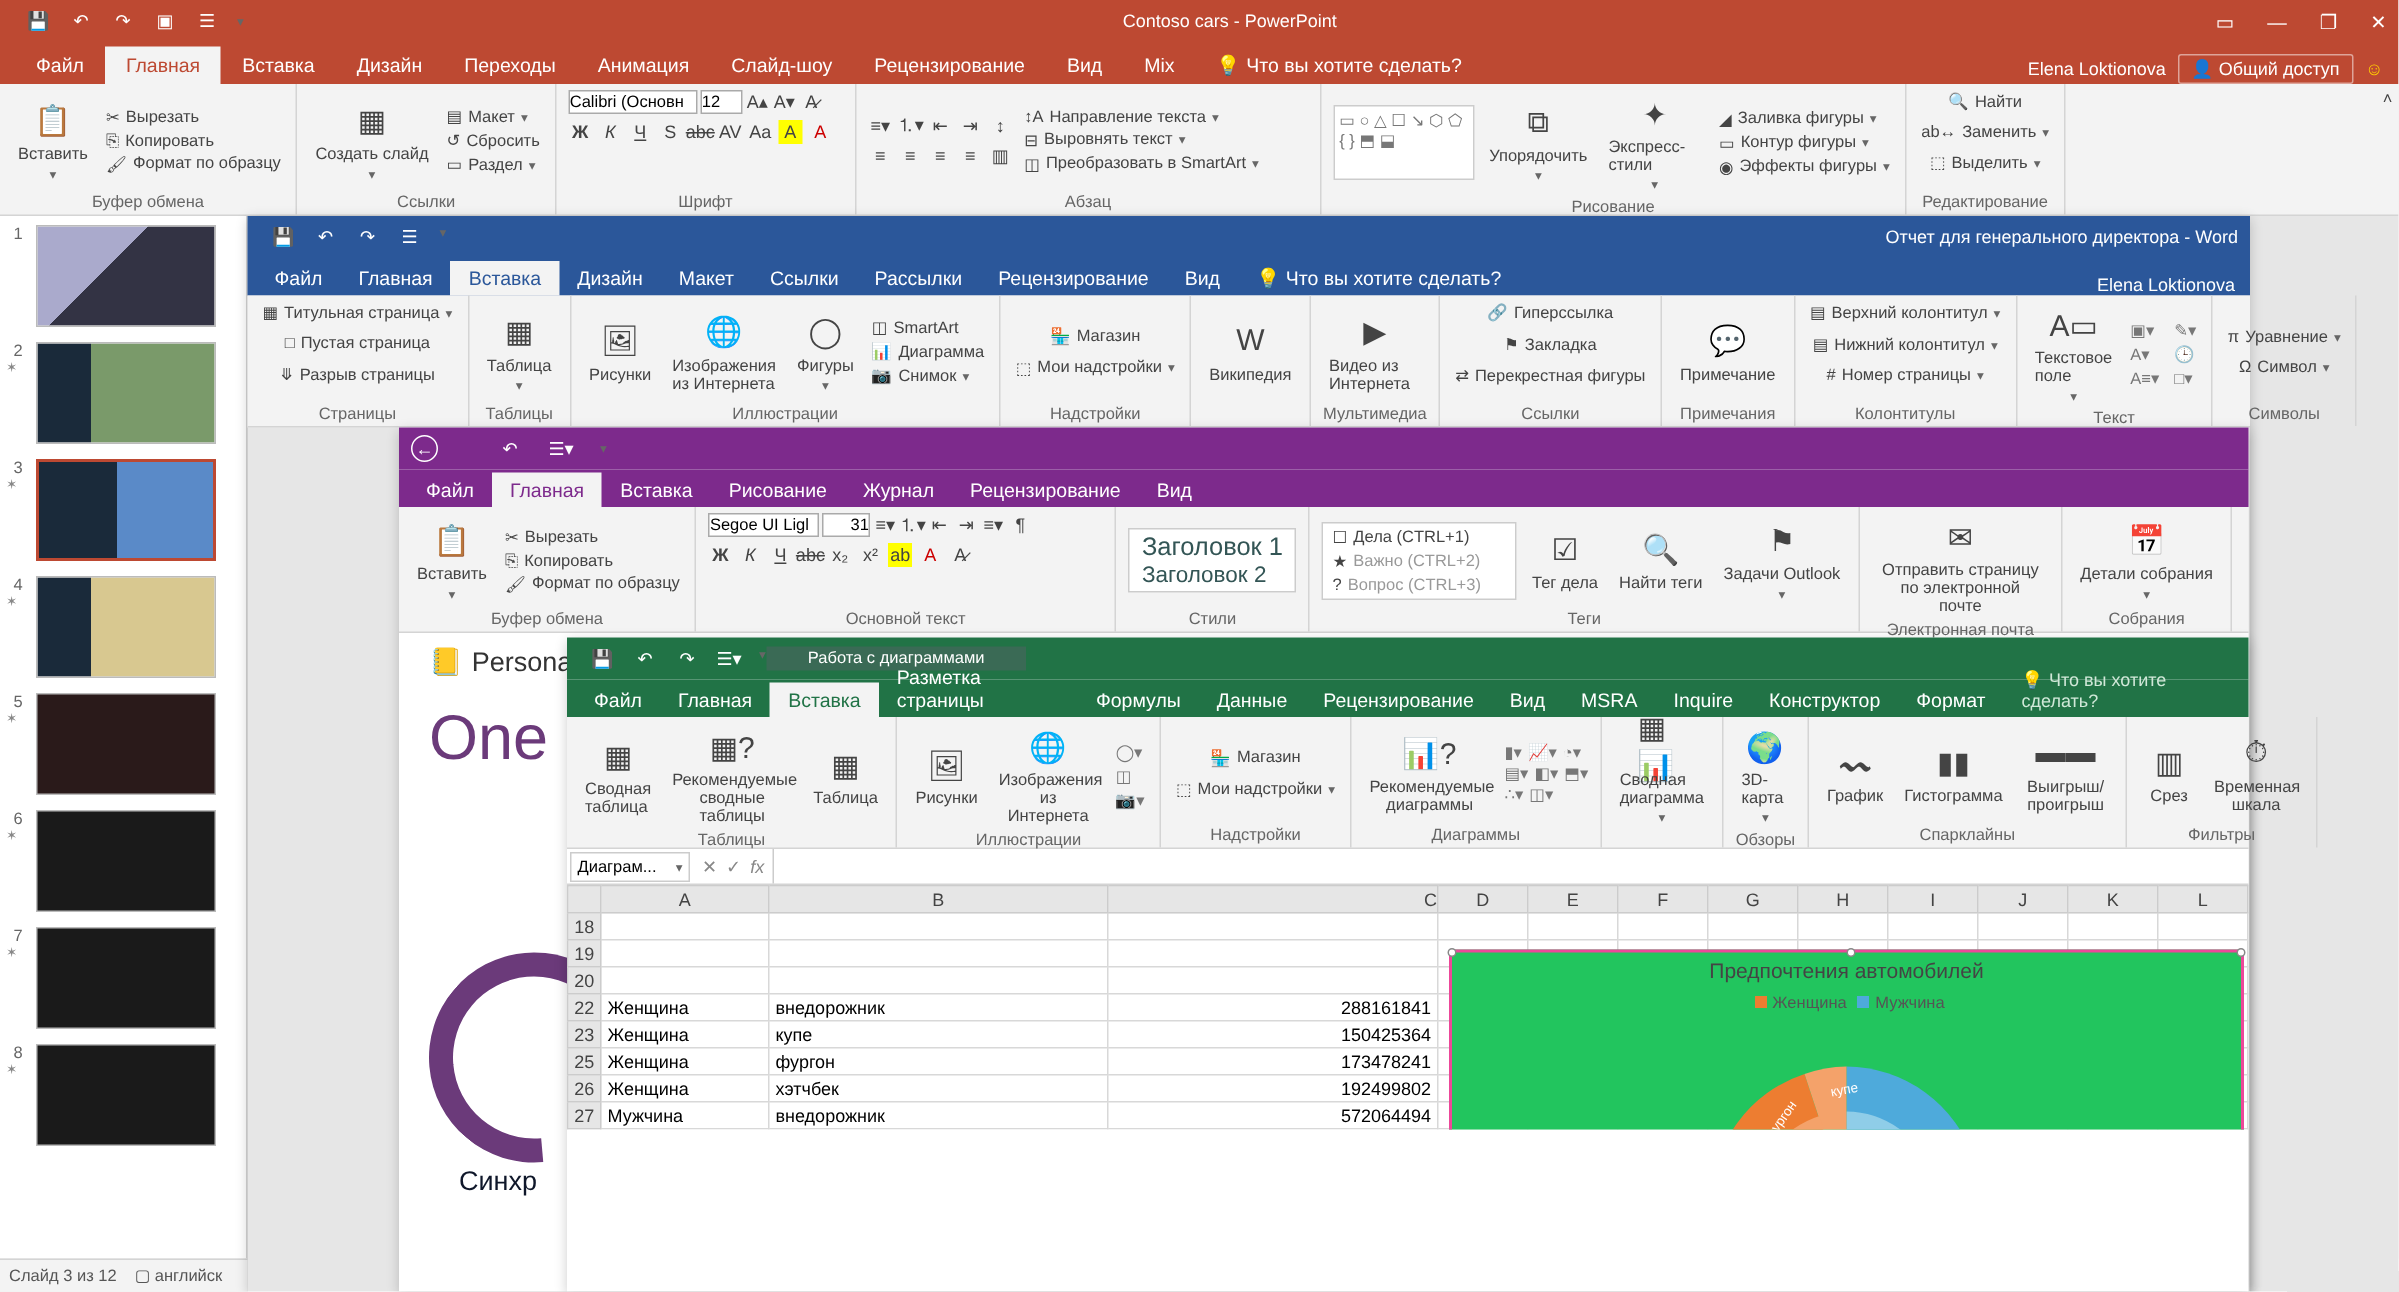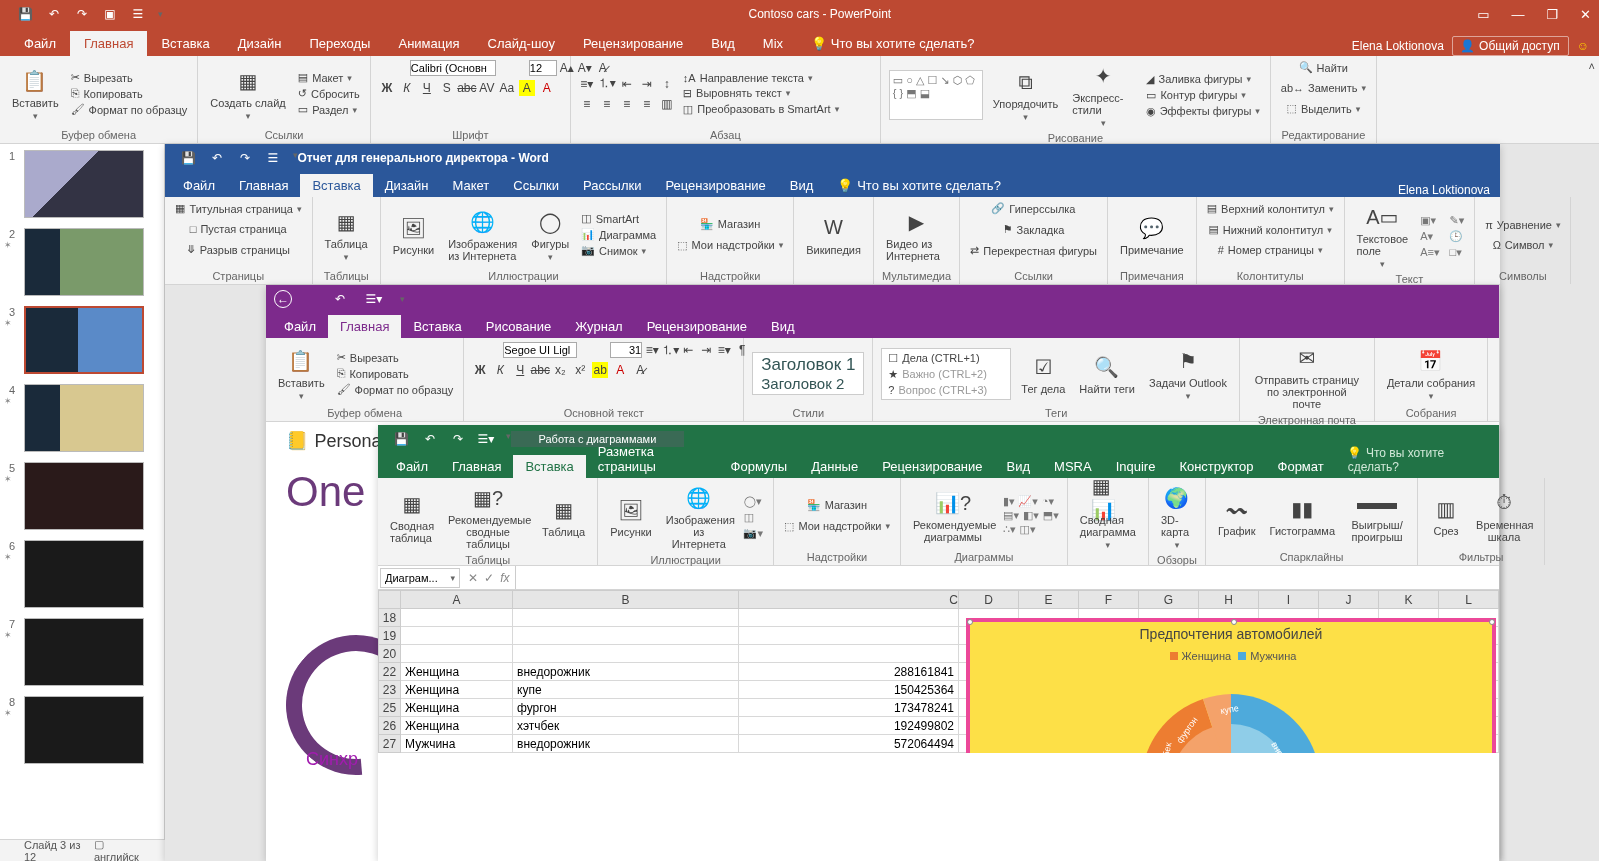--- a/index.html
+++ b/index.html
@@ -37,47 +37,47 @@
 .slide-thumb.active .img { border:2px solid #BD4932; }
 .slide-thumb .img.s1 { background:linear-gradient(135deg,#aac 40%, #334 40%); }
 .slide-thumb .img.s2 { background:linear-gradient(90deg,#1a2a3a 30%, #7a9a6a 30%); }
 .slide-thumb .img.s3 { background:linear-gradient(90deg,#1a2a3a 45%, #5a8ac8 45%); }
 .slide-thumb .img.s4 { background:linear-gradient(90deg,#1a2a3a 30%, #d8c890 30%); }
 .slide-thumb .img.s5 { background:#2a1a1a; }
 .slide-thumb .img.s6 { background:#1a1a1a; }
 .slide-thumb .img.s7 { background:#1a1a1a; }
 .slide-thumb .img.s8 { background:#1a1a1a; }
 
-.ppt-status { position:absolute; bottom:0; left:0; width:165px; height:22px; background:#f3f3f3; border-top:1px solid #d4d4d4; display:flex; align-items:center; padding:0 24px; font-size:11px; color:#555; gap:12px; }
+.ppt-status { position:absolute; bottom:0; left:0; width:165px; height:22px; background:#f3f3f3; border-top:1px solid #d4d4d4; display:flex; align-items:center; padding:0 6px; font-size:11px; color:#555; gap:12px; }
 
 
 .word-window { position:absolute; top:144px; left:165px; width:1335px; height:717px; box-shadow:0 2px 8px rgba(0,0,0,0.2); }
 .word-titlebar { background:#2B579A; height:28px; display:flex; align-items:center; color:#fff; padding:0 8px; font-size:12px; }
 .word-titlebar .qat { display:flex; gap:12px; margin-left:8px; }
-.word-titlebar .title { flex:1; text-align:left;font-weight:bold; }
+.word-titlebar .title { flex:1; text-align:right; }
 .word-tabs { background:#2B579A; height:25px; display:flex; align-items:flex-end; color:#fff; font-size:13px; padding-left:6px; }
 .word-tabs .tab { padding:4px 12px; cursor:pointer; }
 .word-tabs .tab.active { background:#f3f3f3; color:#2B579A; }
 .word-tabs .spacer { flex:1; }
 .word-tabs .right { padding:0 10px; font-size:12px; }
 .word-ribbon { background:#f3f3f3; height:88px; border-bottom:1px solid #d4d4d4; display:flex; font-size:11px; color:#444; }
 
 
 .onenote-window { position:absolute; top:285px; left:266px; width:1233px; height:576px; box-shadow:0 2px 8px rgba(0,0,0,0.2); background:#fff; }
 .on-titlebar { background:#7D2A8C; height:28px; display:flex; align-items:center; color:#fff; padding:0 8px; font-size:12px; }
 .on-titlebar .title { flex:1; text-align:center; }
 .on-tabs { background:#7D2A8C; height:25px; display:flex; align-items:flex-end; color:#fff; font-size:13px; padding-left:6px; }
 .on-tabs .tab { padding:4px 12px; cursor:pointer; }
 .on-tabs .tab.active { background:#f3f3f3; color:#7D2A8C; }
 .on-ribbon { background:#f3f3f3; height:84px; border-bottom:1px solid #d4d4d4; display:flex; font-size:11px; color:#444; }
 .on-body { background:#fff; padding:8px 20px; }
 .on-body .nb { display:flex; align-items:center; gap:6px; font-size:18px; color:#333; }
 .on-body .hl { font-size:42px; color:#6b3a7a; font-weight:300; margin-top:16px; }
 .on-body .ring { width:140px; height:140px; border:16px solid #6b3a7a; border-right-color:transparent; border-radius:50%; position:absolute; left:20px; top:350px; transform:rotate(40deg); }
-.on-body .sync { font-size:18px; color:#a21caf; position:absolute; left:40px; top:464px; }
+.on-body .sync { font-size:18px; color:#0f172a; position:absolute; left:40px; top:492px; }
 
 
 .excel-window { position:absolute; top:425px; left:378px; width:1121px; height:436px; box-shadow:0 2px 8px rgba(0,0,0,0.2); background:#fff; }
 .ex-titlebar { background:#217346; height:28px; display:flex; align-items:center; color:#fff; padding:0 8px; font-size:12px; }
 .ex-titlebar .qat { display:flex; gap:12px; margin-left:8px; }
 .ex-titlebar .title { flex:1; text-align:center; }
 .ex-titlebar .ctx { background:#3a6a55; padding:2px 28px; font-size:11px; }
 .ex-tabs { background:#217346; height:25px; display:flex; align-items:flex-end; color:#fff; font-size:13px; padding-left:6px; }
 .ex-tabs .tab { padding:4px 12px; cursor:pointer; }
 .ex-tabs .tab.active { background:#f3f3f3; color:#217346; }
@@ -93,30 +93,30 @@
 .ex-grid table { border-collapse:collapse; font-size:12px; }
 .ex-grid th { background:#e6e6e6; border:1px solid #ccc; font-weight:normal; color:#444; height:18px; text-align:center; }
 .ex-grid th.row { width:22px; }
 .ex-grid td { border:1px solid #d8d8d8; height:18px; padding:0 4px; background:#fff; }
 .ex-grid td.sel { border:1px solid #217346; }
 .ex-grid tr.hdr td { background:#fce4d6; }
 .ex-grid .colA { width:112px; }
 .ex-grid .colB { width:226px; }
 .ex-grid .colC { width:220px; text-align:right; }
 .ex-grid .colD, .ex-grid .colE, .ex-grid .colF, .ex-grid .colG, .ex-grid .colH, .ex-grid .colI, .ex-grid .colJ, .ex-grid .colK, .ex-grid .colL { width:60px; }
-.ex-chart { position:absolute; top:28px; left:588px; width:530px; height:200px; background:#fde047; border:4px solid #ec4899; }
+.ex-chart { position:absolute; top:43px; left:588px; width:530px; height:200px; background:#22c55e; border:2px solid #ec4899; }
 .ex-chart .handle { position:absolute; width:6px; height:6px; background:#fff; border:1px solid #888; border-radius:50%; }
 .ex-chart .ctitle { text-align:center; font-size:14px; color:#444; padding:4px; }
 .ex-chart .legend { text-align:center; font-size:11px; color:#555; padding:4px; }
 .ex-chart .legend .sw { display:inline-block; width:8px; height:8px; margin:0 4px; }
 .sunburst { position:absolute; bottom:-30px; left:50%; transform:translateX(-50%); }
 
 .dd { font-size:9px; color:#666; }
 
-select, input { font-size:11px; border:1px solid #aaa; background:#fff;margin-left:31px; }
+select, input { font-size:11px; border:1px solid #aaa; background:#fff; }
 </style>
 </head>
 <body>
 
 <div class="ppt-window">
  <div class="ppt-titlebar">
   <div class="qat">
    <span class="icon-sm">💾</span>
    <span class="icon-sm">↶</span>
    <span class="icon-sm">↷</span>

